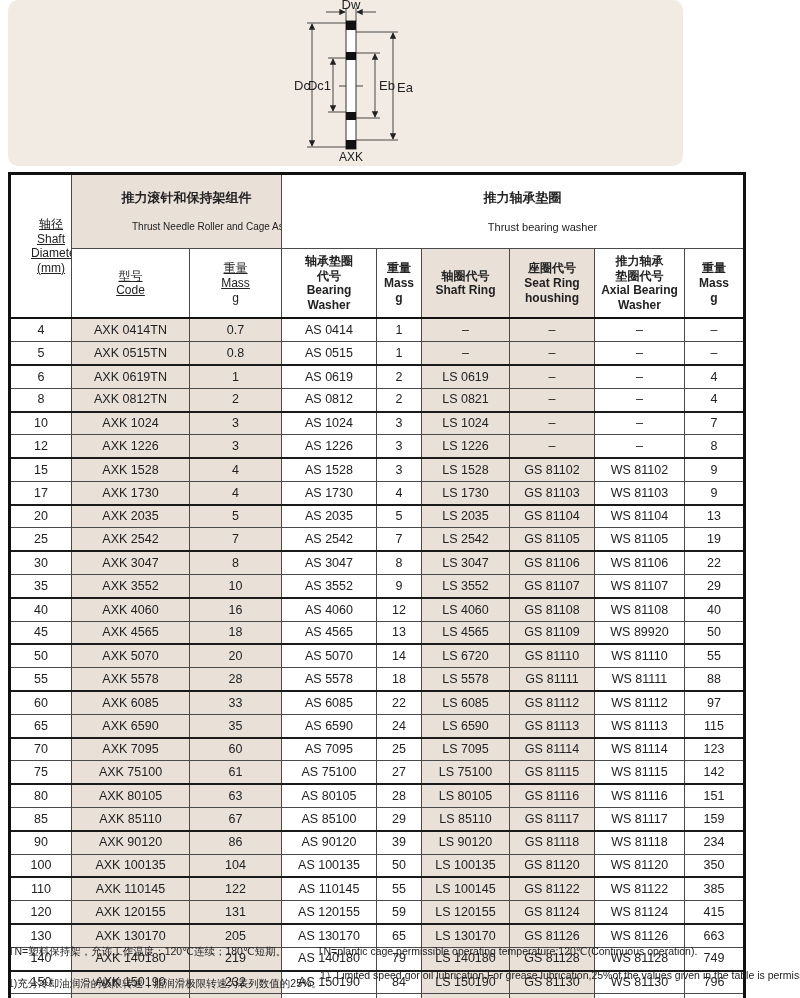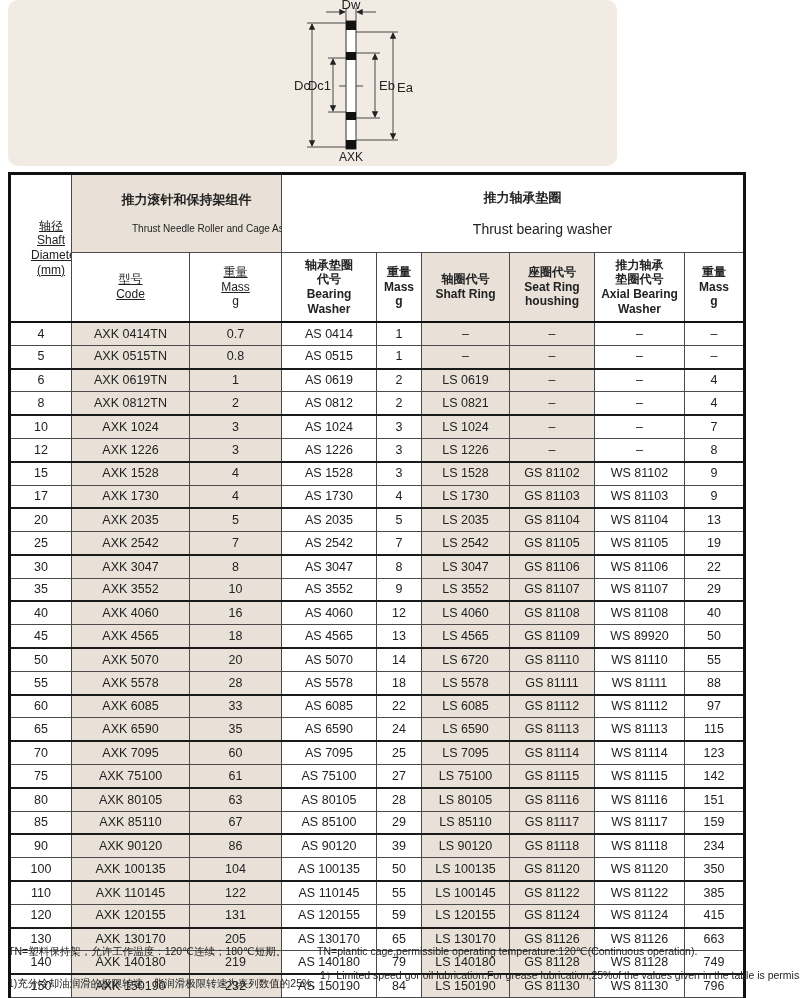--- a/index.html
+++ b/index.html
@@ -3,21 +3,21 @@
 <meta charset="utf-8">
 <style>
   html,body { margin:0; padding:0; background:#fff; }
   .page {
     position:relative; width:800px; height:998px; background:#ffffff;
     font-family:"Liberation Sans","DejaVu Sans",sans-serif; color:#222;
     overflow:hidden;
   }
   
   .diagram-panel {
-    position:absolute; left:8px; top:0; width:609px; height:166px;
+    position:absolute; left:8px; top:0; width:675px; height:166px;
     background:#f2ebe3; border-radius:10px;
   }
   .diagram-panel svg { display:block; }
   .dim-label { font-size:13px; fill:#222; font-family:"Liberation Sans",sans-serif; }
   .part-label { font-size:12px; fill:#222; font-family:"Liberation Sans",sans-serif; }
 
   
   table.spec {
     position:absolute; left:8px; top:172px; width:735px;
     border-collapse:collapse; table-layout:fixed;
@@ -119,21 +119,21 @@
         <th rowspan="2" class="light">轴径
 Shaft
 Diameter
 (mm)</th>
         <th colspan="2" class="tint">
           <div class="cn">推力滚针和保持架组件</div>
           <div class="en">Thrust Needle Roller and Cage Assemblies</div>
         </th>
         <th colspan="6">
           <div class="cn">推力轴承垫圈</div>
-          <div class="en" style="font-size:14px">Thrust bearing washer</div>
+          <div class="en" style="font-size:11px">Thrust bearing washer</div>
         </th>
       </tr>
       <tr class="r2">
         <th class="light">型号
 Code</th>
         <th class="light">重量
 Mass
 g</th>
         <th>轴承垫圈
 代号

